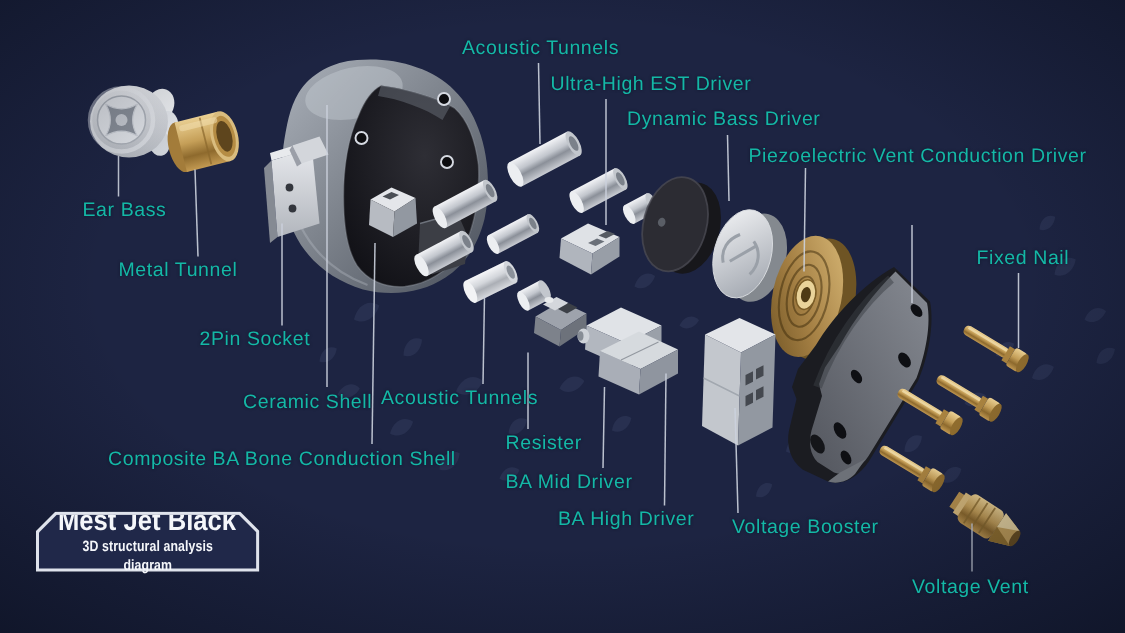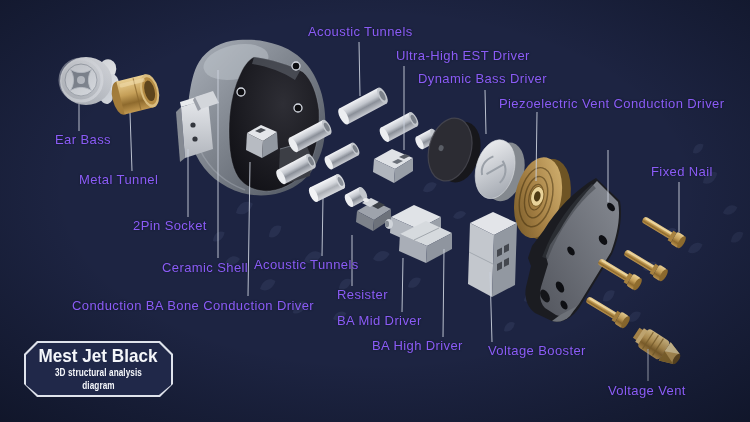--- a/index.html
+++ b/index.html
@@ -5,45 +5,45 @@
   html,body{margin:0;padding:0;background:#0e1326;}
   .stage{
     position:relative;width:750px;height:422px;overflow:hidden;
     background:#1d2442;
     font-family:"Liberation Sans", sans-serif;
   }
   .stage svg{position:absolute;left:0;top:0;}
   .lbl{
     position:absolute;
     font-size:13px;letter-spacing:.4px;
-    color:#8b5cf6;white-space:nowrap;
+    color:#14b8a6;white-space:nowrap;
     text-shadow:0 0 2px rgba(10,14,30,.6);
   }
   
   #lbl-acoustic-upper{left:308px;top:24px}
-  #lbl-ultra-high{left:396px;top:48px}
+  #lbl-ultra-high{left:367px;top:48px}
   #lbl-dynamic{left:418px;top:71px}
   #lbl-piezo{left:499px;top:96px}
   #lbl-ceramic-panel{left:573px;top:130px}
   #lbl-fixed-nail{left:651px;top:164px}
   #lbl-ear-tips{left:55px;top:132px}
   #lbl-metal-tunnel{left:79px;top:172px}
   #lbl-pin-socket{left:133px;top:218px}
   #lbl-ceramic-shell{left:162px;top:260px}
   #lbl-acoustic-lower{left:254px;top:257px}
   #lbl-composite{left:72px;top:298px}
   #lbl-resister{left:337px;top:287px}
   #lbl-ba-mid{left:337px;top:313px}
   #lbl-ba-high{left:372px;top:338px}
   #lbl-voltage{left:488px;top:343px}
   #lbl-flower-vent{left:608px;top:383px}
 
   
   .badge{
-    position:absolute;left:24px;top:341px;width:149px;height:56px;
+    position:absolute;left:24px;top:341px;width:149px;height:40px;
     background:#dfe3ec;
     clip-path:polygon(13px 0,136px 0,149px 13px,149px 43px,136px 56px,13px 56px,0 43px,0 13px);
   }
   .badge-inner{
     position:absolute;left:2px;top:2px;right:2px;bottom:2px;
     background:#202849;
     clip-path:polygon(12px 0,133px 0,145px 12px,145px 42px,133px 52px,12px 52px,0 42px,0 12px);
     display:flex;flex-direction:column;align-items:center;justify-content:center;
     color:#f4f6fa;text-align:center;
   }
@@ -394,21 +394,21 @@
 <div class="lbl" id="lbl-acoustic-upper">Acoustic Tunnels</div>
 <div class="lbl" id="lbl-ultra-high">Ultra-High EST Driver</div>
 <div class="lbl" id="lbl-dynamic">Dynamic Bass Driver</div>
 <div class="lbl" id="lbl-piezo">Piezoelectric Vent Conduction Driver</div>
 <div class="lbl" id="lbl-fixed-nail">Fixed Nail</div>
 <div class="lbl" id="lbl-ear-tips">Ear Bass</div>
 <div class="lbl" id="lbl-metal-tunnel">Metal Tunnel</div>
 <div class="lbl" id="lbl-pin-socket">2Pin Socket</div>
 <div class="lbl" id="lbl-ceramic-shell">Ceramic Shell</div>
 <div class="lbl" id="lbl-acoustic-lower">Acoustic Tunnels</div>
-<div class="lbl" id="lbl-composite">Conduction BA Bone Conduction Driver</div>
+<div class="lbl" id="lbl-composite">Composite BA Bone Conduction Shell</div>
 <div class="lbl" id="lbl-resister">Resister</div>
 <div class="lbl" id="lbl-ba-mid">BA Mid Driver</div>
 <div class="lbl" id="lbl-ba-high">BA High Driver</div>
 <div class="lbl" id="lbl-voltage">Voltage Booster</div>
 <div class="lbl" id="lbl-flower-vent">Voltage Vent</div>
 
 <div class="badge">
   <div class="badge-inner">
     <div class="badge-title">Mest Jet Black</div>
     <div class="badge-subtitle">3D structural analysis diagram</div>

